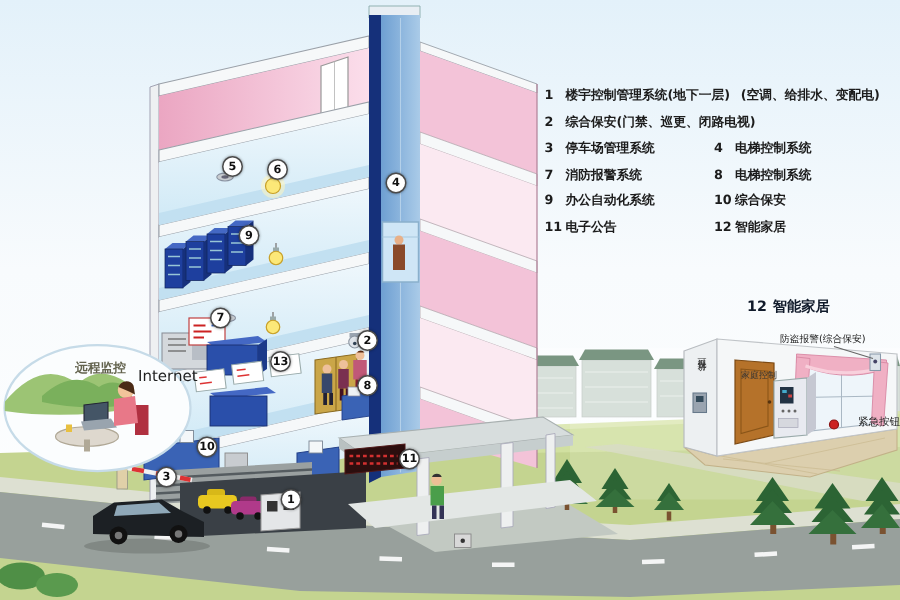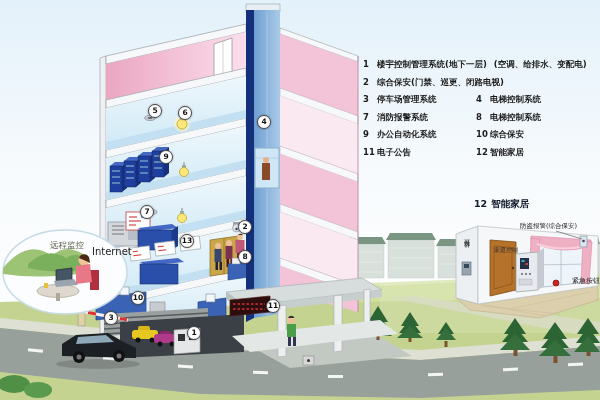--- a/index.html
+++ b/index.html
@@ -12,21 +12,21 @@
   .li{display:inline-block;vertical-align:top;}
   .c1{width:113px;}
   .n{display:inline-block;min-width:12px;margin-right:2px;}
   .note{margin-left:7px;}
   
   .mk{position:absolute;width:12px;height:12px;border-radius:50%;background:#fff;
       border:1px solid #4a4a4a;box-shadow:0 0 2px rgba(0,0,0,.45);
       color:#101010;font-size:7.5px;line-height:12px;font-weight:bold;text-align:center;}
   
   .lbl{position:absolute;white-space:nowrap;color:#222;}
-  .sh-title{position:absolute;left:474px;top:198px;font-size:9.5px;font-weight:bold;color:#101a2a;}
+  .sh-title{position:absolute;left:498px;top:198px;font-size:9.5px;font-weight:bold;color:#101a2a;}
   .sh-title .num{margin-right:4px;}
   .vert{writing-mode:vertical-rl;letter-spacing:1px;}
 </style>
 </head>
 <body>
 
 <div class="stage">
 
 <svg class="scene" width="600" height="400" viewBox="0 0 600 400">
   <defs>
@@ -479,21 +479,21 @@
 <span class="mk" style="left:257px;top:115px">4</span>
 <span class="mk" style="left:148px;top:104px">5</span>
 <span class="mk" style="left:178px;top:106px">6</span>
 <span class="mk" style="left:140px;top:205px">7</span>
 <span class="mk" style="left:238px;top:250px">8</span>
 <span class="mk" style="left:159px;top:150px">9</span>
 <span class="mk" style="left:131px;top:291px">10</span>
 <span class="mk" style="left:266px;top:299px">11</span>
 <span class="mk" style="left:180px;top:234px">13</span>
 
-<div class="lbl" style="left:50px;top:240px;font-size:8.5px;font-weight:normal;color:#63634e">远程监控</div>
+<div class="lbl" style="left:50px;top:240px;font-size:8.5px;font-weight:bold;color:#63634e">远程监控</div>
 <div class="lbl" style="left:92px;top:246px;font-size:10px;color:#1e1e1e">Internet</div>
 
 <div class="sh-title">
   <span class="num">12</span><span>智能家居</span>
 </div>
 <div class="lbl" style="left:520px;top:222px;font-size:6.5px;color:#222">防盗报警(综合保安)</div>
 <div class="lbl vert" style="left:462px;top:234px;font-size:6px;color:#333">可视对讲</div>
 <div class="lbl" style="left:494px;top:246px;font-size:6px;color:#333">家庭控制</div>
 <div class="lbl" style="left:572px;top:276px;font-size:7px;color:#222">紧急按钮</div>
 

